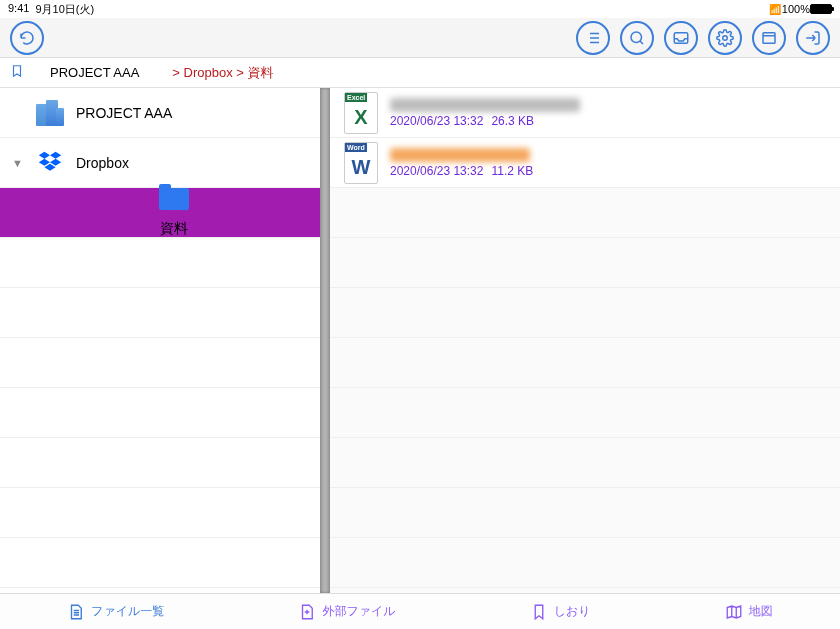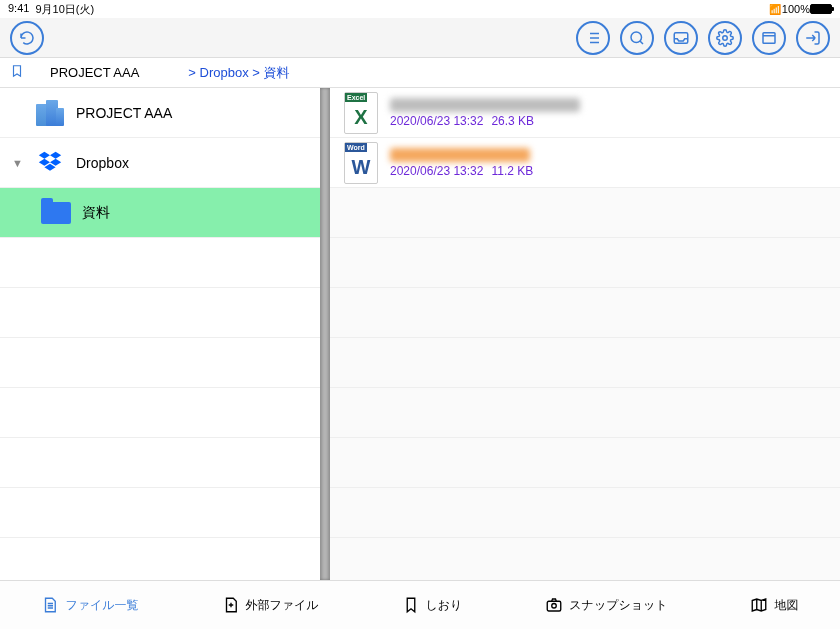--- a/index.html
+++ b/index.html
@@ -16,32 +16,32 @@
 
 .toolbar { height:40px; background:#f5f5f5; border-bottom:1px solid #ddd; display:flex; align-items:center; padding:0 10px; gap:10px; }
 .tb-btn { width:34px; height:34px; border:2px solid #3b7dd8; border-radius:50%; display:flex; align-items:center; justify-content:center; color:#3b7dd8; cursor:pointer; }
 .tb-btn svg { width:18px; height:18px; stroke:#3b7dd8; fill:none; stroke-width:2; }
 .tb-spacer { flex:1; }
 
 
 .breadcrumb-bar { height:30px; background:#fff; border-bottom:1px solid #e0e0e0; display:flex; align-items:center; padding:0 10px; gap:6px; font-size:13px; }
 .breadcrumb-bar .bookmark-icon svg { width:14px; height:18px; stroke:#3b7dd8; fill:none; stroke-width:2; }
 .breadcrumb-bar .crumb-root { color:#000; margin-left:20px; }
-.breadcrumb-bar .crumb-path { color:#1d4ed8; margin-left:43px; }
+.breadcrumb-bar .crumb-path { color:#b91c1c; margin-left:27px; }
 
 
 .main { flex:1; display:flex; overflow:hidden; }
 .sidebar { width:320px; background:#fff; display:flex; flex-direction:column; }
 .divider { width:10px; background:#b5b5b5; box-shadow:inset 2px 0 3px rgba(0,0,0,.2), inset -2px 0 3px rgba(0,0,0,.2); }
 .filearea { flex:1; background:#fafafa; display:flex; flex-direction:column; }
 
 
 .tree-row { height:50px; display:flex; align-items:center; padding:0 12px; gap:10px; border-bottom:1px solid #eee; cursor:pointer; }
 .tree-row.nested { padding-left:40px; }
-.tree-row.selected { background:#86efac; }
+.tree-row.selected { background:#a21caf;flex-direction:column; }
 .tree-row .chevron { width:12px; color:#888; font-size:11px; }
 .tree-row .icon-slot { width:32px; height:32px; display:flex; align-items:center; justify-content:center; }
 .tree-row .tree-label { font-size:14px; color:#000; }
 
 .building-icon { width:28px; height:26px; position:relative; }
 .building-icon .b1 { position:absolute; left:0; bottom:0; width:12px; height:22px; background:linear-gradient(#6aa8e8,#4a8fd8); border-radius:1px; }
 .building-icon .b2 { position:absolute; left:10px; bottom:0; width:12px; height:26px; background:linear-gradient(#6aa8e8,#3b7dd8); border-radius:1px; }
 .building-icon .b3 { position:absolute; left:20px; bottom:0; width:8px; height:18px; background:linear-gradient(#6aa8e8,#3b7dd8); border-radius:1px; }
 
 .dropbox-icon svg { width:28px; height:28px; }
@@ -60,22 +60,22 @@
 .file-icon.excel .letter { color:#1f7244; }
 .file-icon.word .letter { color:#2b579a; }
 .file-meta { display:flex; flex-direction:column; gap:2px; }
 .file-name-blur { width:190px; height:14px; border-radius:3px; filter:blur(3px); }
 .file-name-blur.gray { background:#bdbdbd; }
 .file-name-blur.orange { background:#f5a85e; width:140px; }
 .file-sub { font-size:12px; color:#6d28d9; display:flex; gap:8px; }
 .filearea .empty-rows { flex:1; background:repeating-linear-gradient(to bottom,#fafafa 0,#fafafa 49px,#eee 49px,#eee 50px); }
 
 
-.tabbar { height:49px; background:#fdfdfd; border-top:1px solid #ddd; display:flex; align-items:center; justify-content:space-around; }
-.tab-item { display:flex; align-items:center; gap:6px; font-size:12px; color:#000000; cursor:pointer; }
+.tabbar { height:36px; background:#fdfdfd; border-top:1px solid #ddd; display:flex; align-items:center; justify-content:space-around; }
+.tab-item { display:flex; align-items:center; gap:6px; font-size:12px; color:#8b5cf6; cursor:pointer; }
 .tab-item.active { color:#3b7dd8; }
 .tab-item svg { width:18px; height:18px; stroke:currentColor; fill:none; stroke-width:1.8; }
 </style>
 </head>
 <body>
 
 <div class="status-bar">
   <div class="sb-left">
     <span>9:41</span>
     <span>9月10日(火)</span>
@@ -220,25 +220,17 @@
     <span>外部ファイル</span>
   </div>
   <div class="tab-item">
     <svg viewBox="0 0 24 24">
         <path d="M7 3h10v18l-5-4-5 4z"></path>
       </svg>
     <span>しおり</span>
   </div>
   <div class="tab-item">
     <svg viewBox="0 0 24 24">
-        <rect x="3" y="7" width="18" height="13" rx="2"></rect>
-        <circle cx="12" cy="13" r="3"></circle>
-        <path d="M9 7l1-3h4l1 3"></path>
-      </svg>
-    <span>スナップショット</span>
-  </div>
-  <div class="tab-item">
-    <svg viewBox="0 0 24 24">
         <path d="M3 6l6-2 6 2 6-2v14l-6 2-6-2-6 2zM9 4v14M15 6v14"></path>
       </svg>
     <span>地図</span>
   </div>
 </div>
 
 </body></html>

